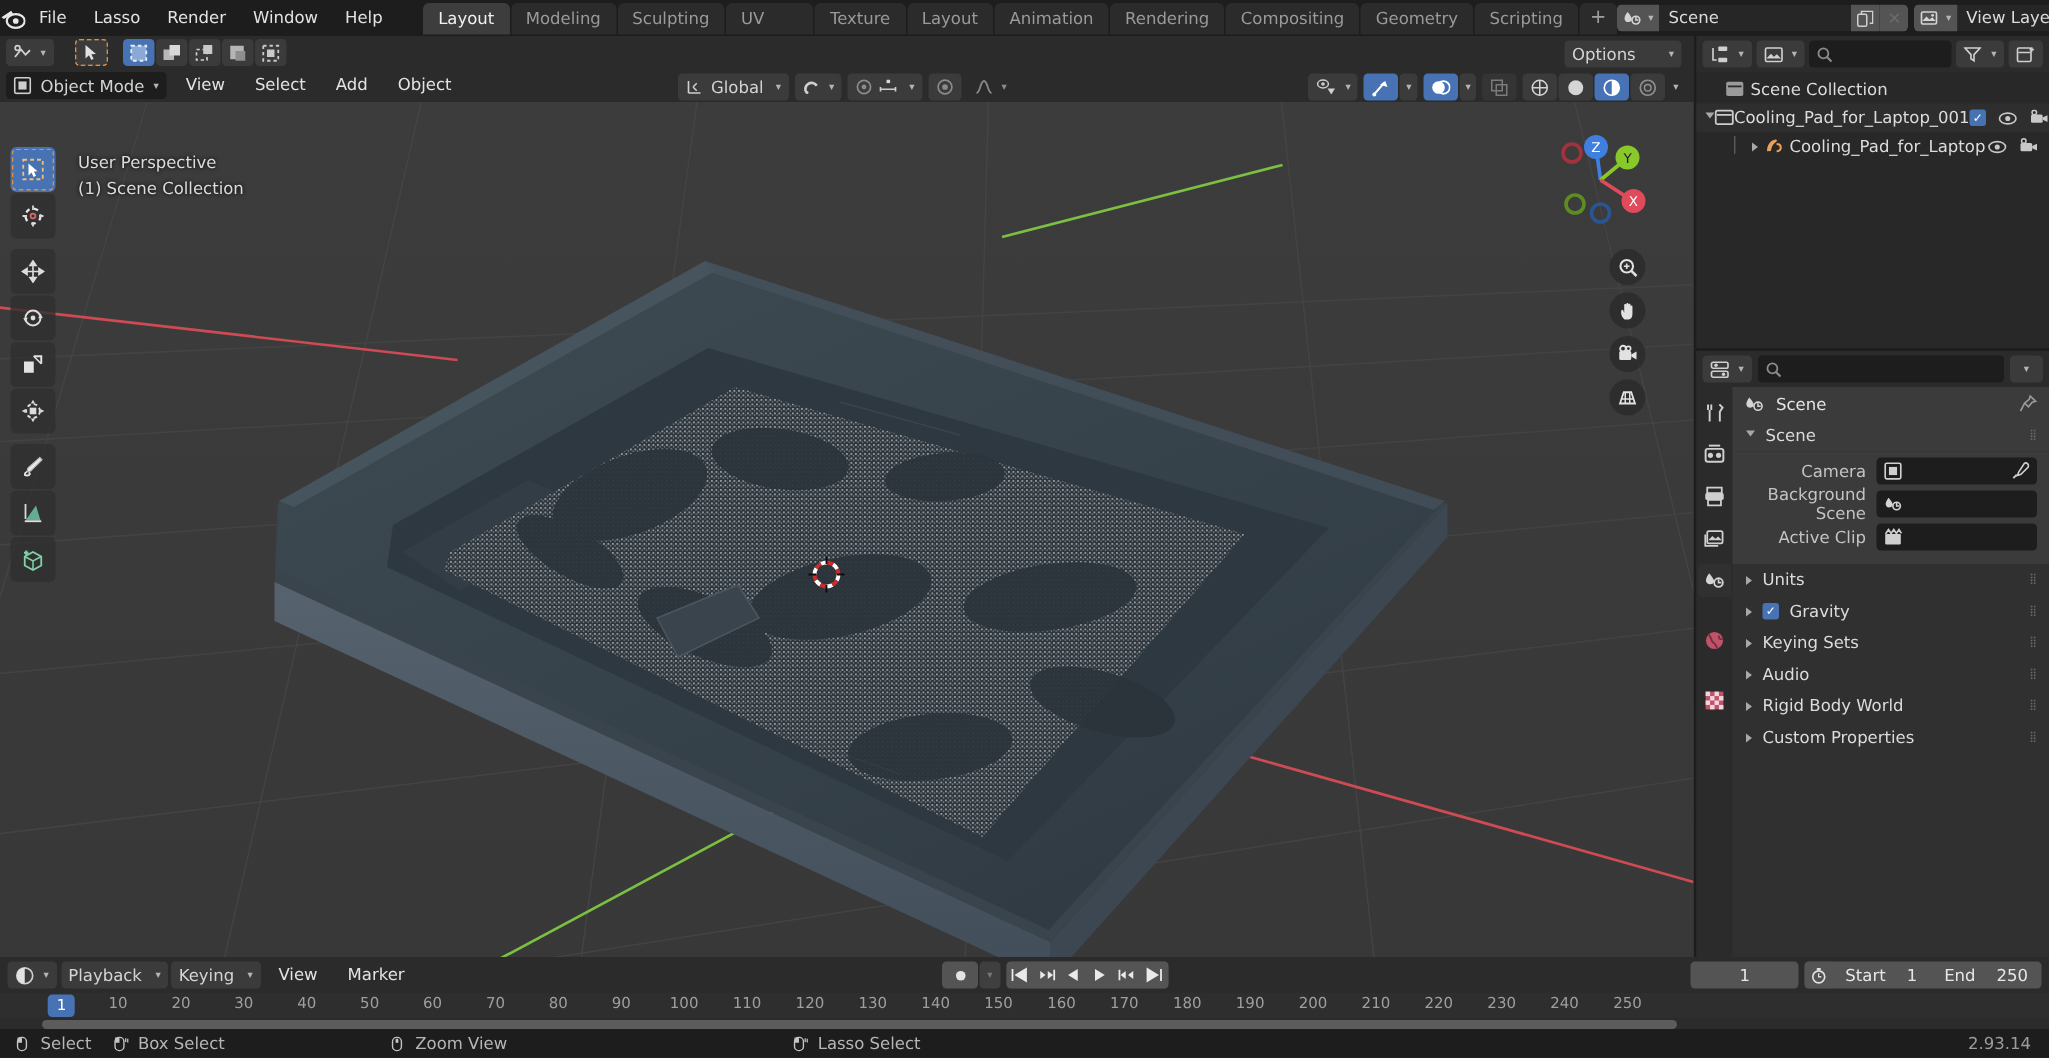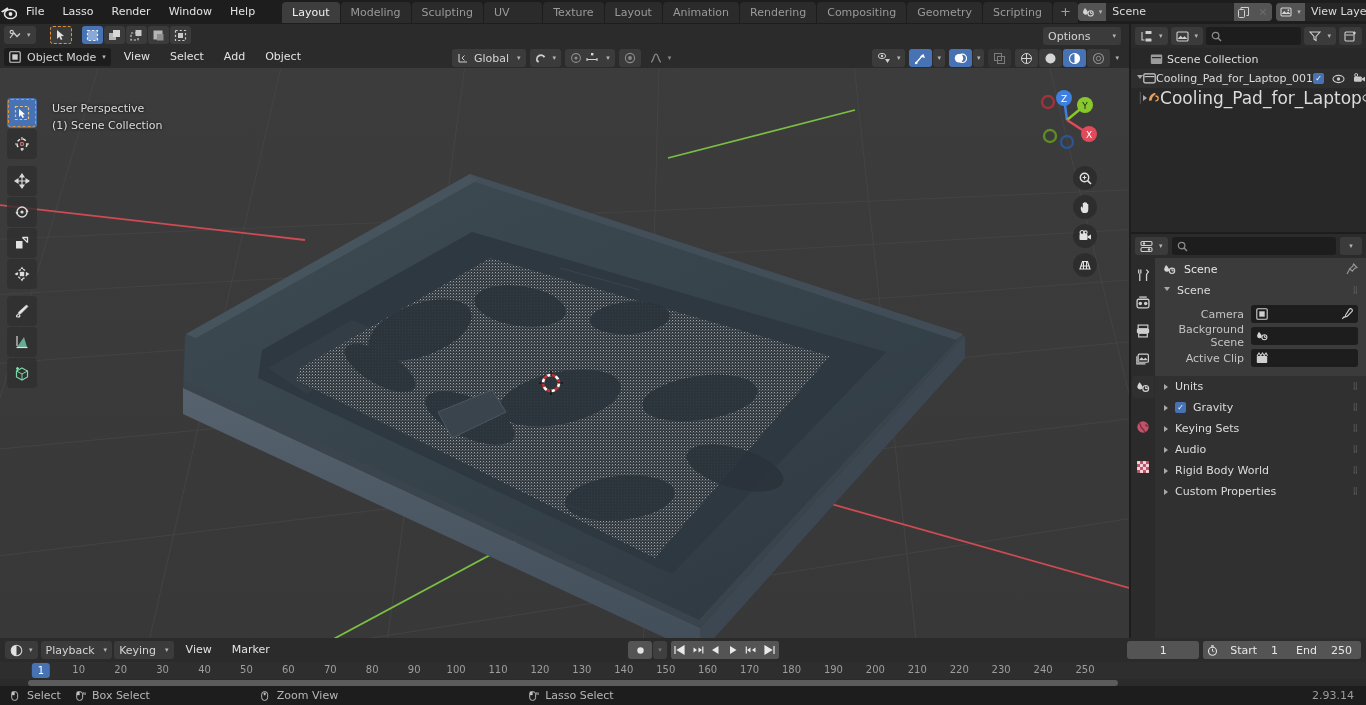--- a/index.html
+++ b/index.html
@@ -743,21 +743,21 @@
           </div>
           <div class="otl-spacer">
             <span class="tri"></span>
           </div>
           <span style="width: 17px; display: flex; align-items: center;">
             <svg width="13" height="13" viewBox="0 0 13 13">
               <path d="M2 9.8 C2 6 4 2.5 7.8 2 C8.6 1.9 9 3 8.2 3.5 C6 4.8 5 7 4.6 9.6 Z" fill="#e8a15d"></path>
               <path d="M8.4 5 C10 5 11.2 6 11.2 7.4 C11.2 8.8 10 9.8 8.4 9.8" fill="none" stroke="#e8a15d" stroke-width="1.3"></path>
             </svg>
           </span>
-          <span style="font-size: 17px; color: rgb(220, 220, 220);">Cooling_Pad_for_Laptop</span>
+          <span style="font-size: 11px; color: rgb(220, 220, 220);">Cooling_Pad_for_Laptop</span>
           <div class="otl-right">
             <span>
               <svg width="13" height="10" viewBox="0 0 13 10">
                 <ellipse cx="6.5" cy="5" rx="5.5" ry="3.6" fill="none" stroke="#c8c8c8" stroke-width="1.1"></ellipse>
                 <circle cx="6.5" cy="5" r="1.7" fill="#c8c8c8"></circle>
               </svg>
             </span>
             <span>
               <svg width="13" height="11" viewBox="0 0 13 11">
                 <rect x="1" y="3.4" width="7.8" height="5.4" rx="1" fill="#c8c8c8"></rect>

